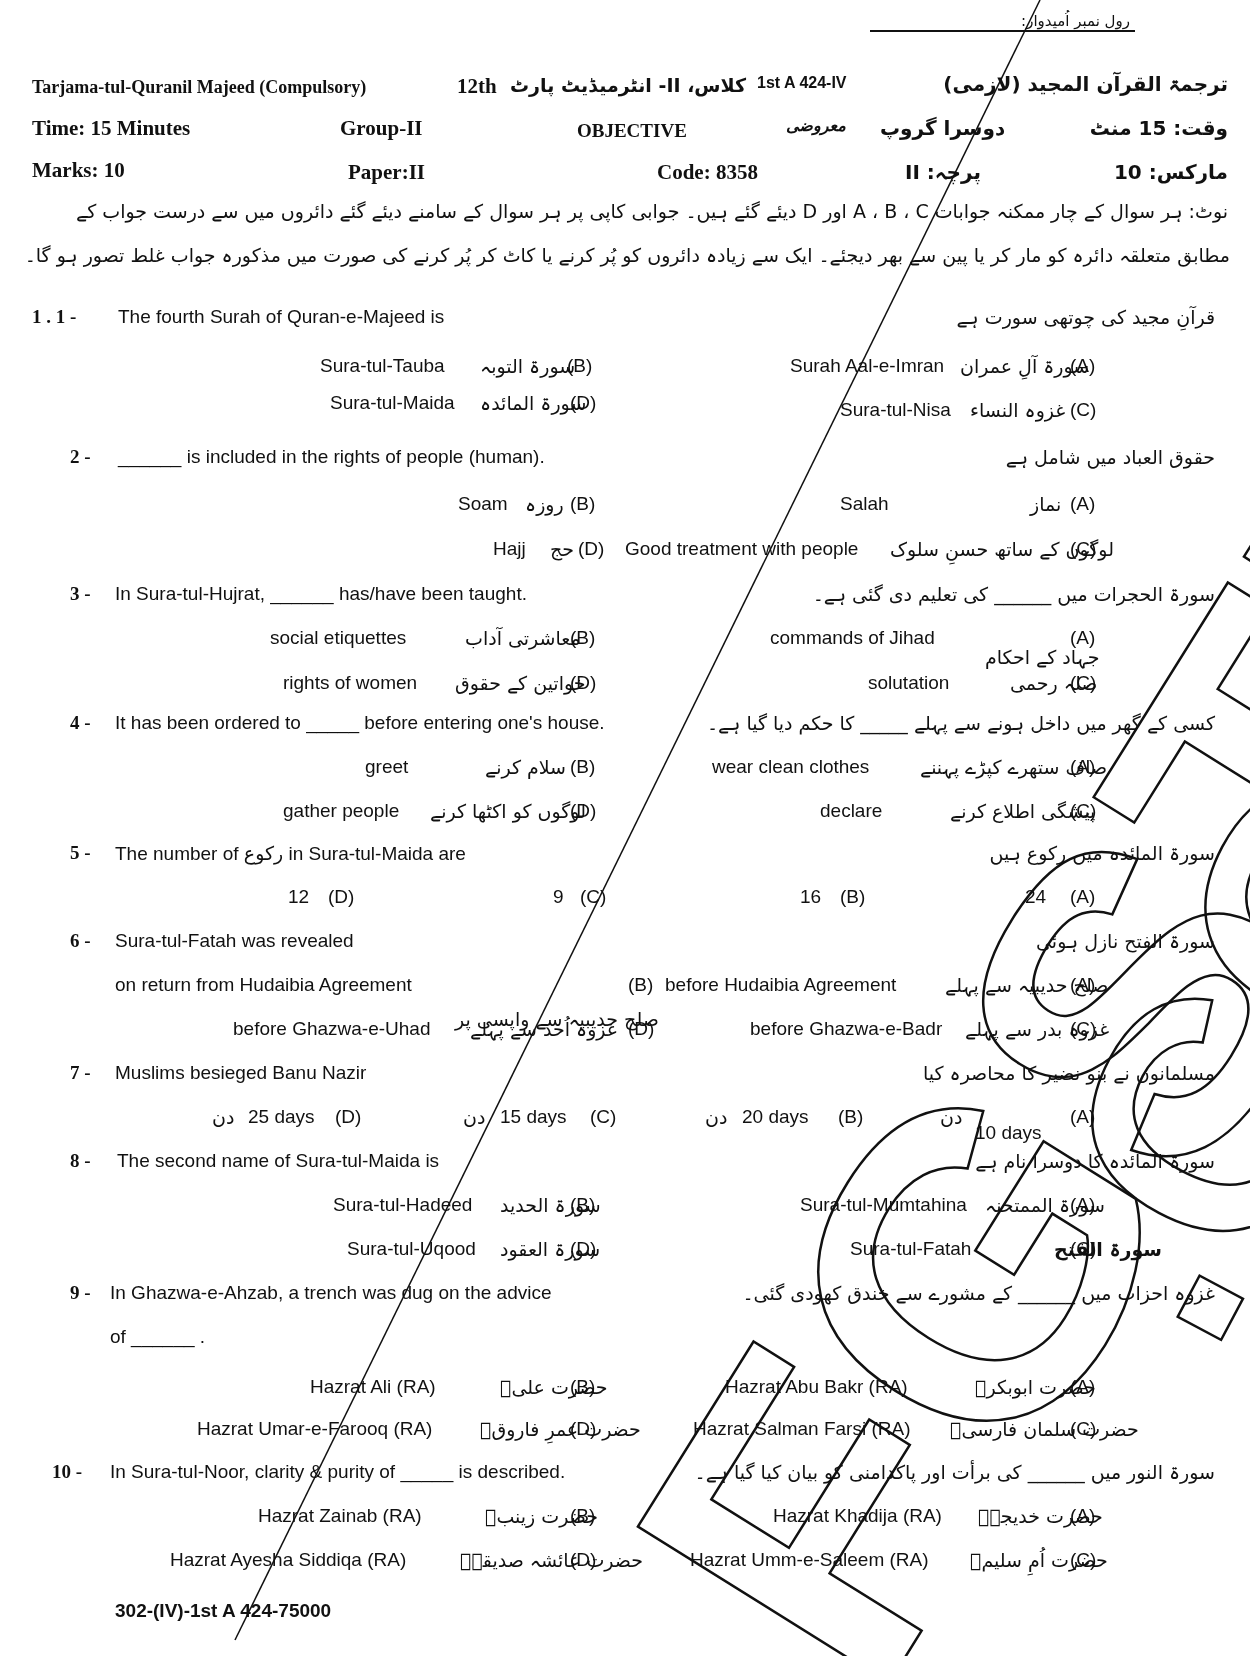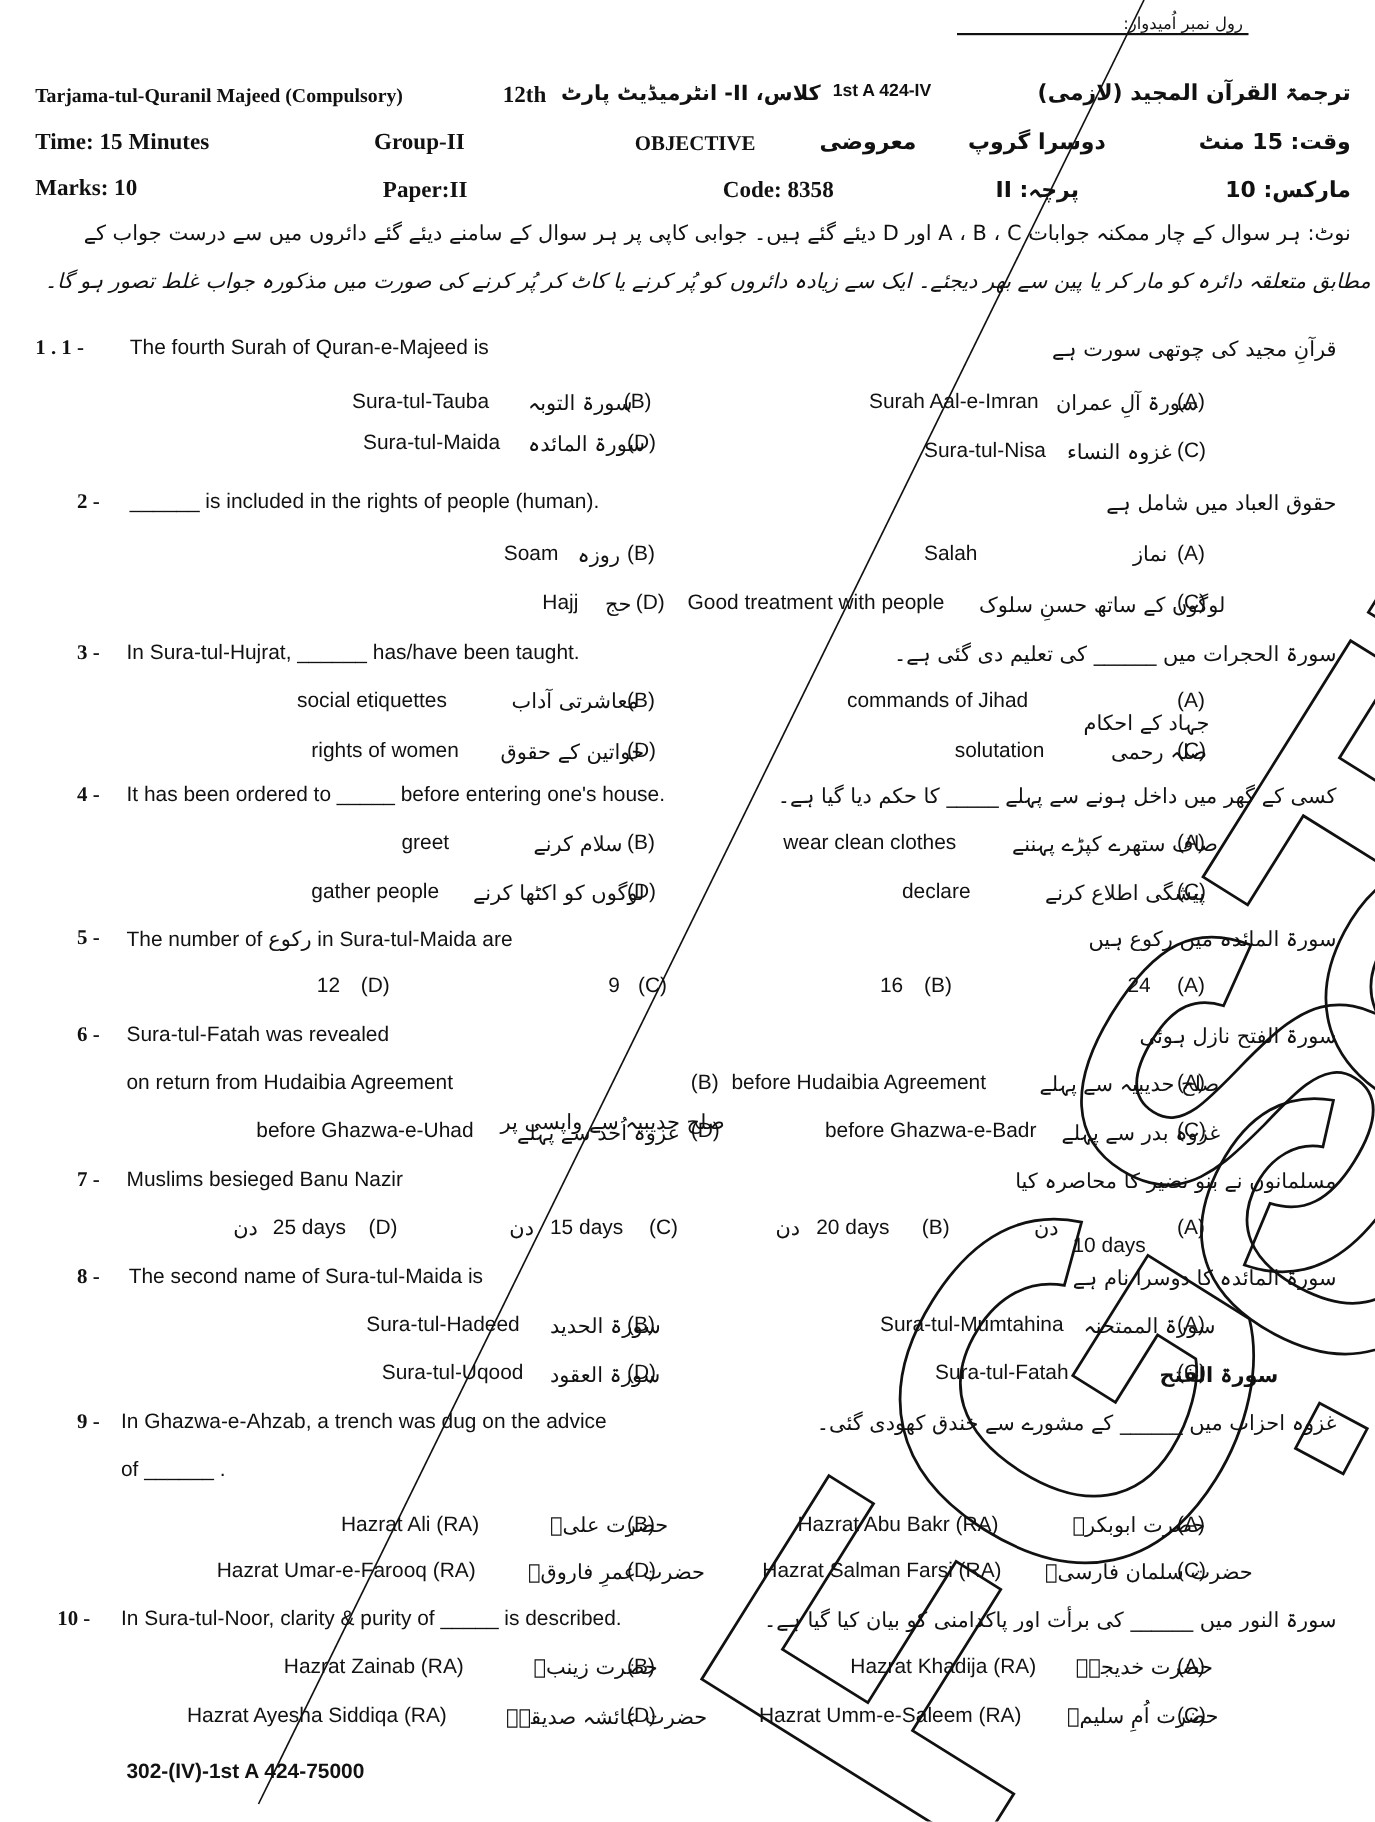--- a/index.html
+++ b/index.html
@@ -29,32 +29,32 @@
 
 <div class="abs serif" style="left:32px;top:77px;font-size:18px;">Tarjama-tul-Quranil Majeed (Compulsory)</div>
 <div class="abs" style="left:457px;top:74px;font-size:21px;font-weight:bold;font-family:Liberation Serif, serif;"><span>12th</span></div>
 <div class="abs ur" style="left:510px;top:74px;font-size:19px;font-weight:bold;">کلاس، II- انٹرمیڈیٹ پارٹ</div>
 <div class="abs" style="left:757px;top:74px;font-size:16px;font-weight:bold;">1st A 424-IV</div>
 <div class="abs ur" style="right:22px;top:72px;font-size:20px;font-weight:bold;">ترجمۃ القرآن المجید (لازمی)</div>
 
 <div class="abs serif hdr" style="left:32px;top:116px;">Time: 15 Minutes</div>
 <div class="abs serif hdr" style="left:340px;top:116px;">Group-II</div>
 <div class="abs serif" style="left:577px;top:120px;font-size:19px;">OBJECTIVE</div>
-<div class="abs ur" style="left:745px;top:116px;font-size:20px;font-weight:bold;">معروضی</div>
+<div class="abs ur" style="left:786px;top:116px;font-size:16px;font-weight:bold;font-style:italic;">معروضی</div>
 <div class="abs ur" style="left:880px;top:116px;font-size:20px;font-weight:bold;">دوسرا گروپ</div>
 <div class="abs ur" style="right:22px;top:116px;font-size:20px;font-weight:bold;">وقت: 15 منٹ</div>
 
 <div class="abs serif hdr" style="left:32px;top:158px;">Marks: 10</div>
 <div class="abs serif hdr" style="left:348px;top:160px;">Paper:II</div>
 <div class="abs serif hdr" style="left:657px;top:160px;">Code: 8358</div>
 <div class="abs ur" style="left:905px;top:160px;font-size:20px;font-weight:bold;">پرچہ: II</div>
 <div class="abs ur" style="right:22px;top:160px;font-size:20px;font-weight:bold;">مارکس: 10</div>
 
 <div class="abs ur note" style="right:22px;top:200px;">نوٹ: ہر سوال کے چار ممکنہ جوابات A ، B ، C اور D دیئے گئے ہیں۔ جوابی کاپی پر ہر سوال کے سامنے دیئے گئے دائروں میں سے درست جواب کے</div>
-<div class="abs ur note" style="right:4px;top:244px;font-style:italic;">مطابق متعلقہ دائرہ کو مار کر یا پین سے بھر دیجئے۔ ایک سے زیادہ دائروں کو پُر کرنے یا کاٹ کر پُر کرنے کی صورت میں مذکورہ جواب غلط تصور ہو گا۔</div>
+<div class="abs ur note" style="right:20px;top:244px;">مطابق متعلقہ دائرہ کو مار کر یا پین سے بھر دیجئے۔ ایک سے زیادہ دائروں کو پُر کرنے یا کاٹ کر پُر کرنے کی صورت میں مذکورہ جواب غلط تصور ہو گا۔</div>
 
 <div>
   <div class="abs serif q" style="left:32px;top:306px;font-weight:bold;">1 . 1 -</div>
   <div class="abs q" style="left:118px;top:306px;">The fourth Surah of Quran-e-Majeed is</div>
   <div class="abs ur q" style="right:35px;top:306px;">قرآنِ مجید کی چوتھی سورت ہے</div>
 
   <div class="abs opt" style="left:790px;top:355px;">Surah Aal-e-Imran</div>
   <div class="abs ur opt" style="left:960px;top:355px;">سورۃ آلِ عمران</div>
   <div class="abs opt" style="left:1070px;top:355px;">(A)</div>
 

